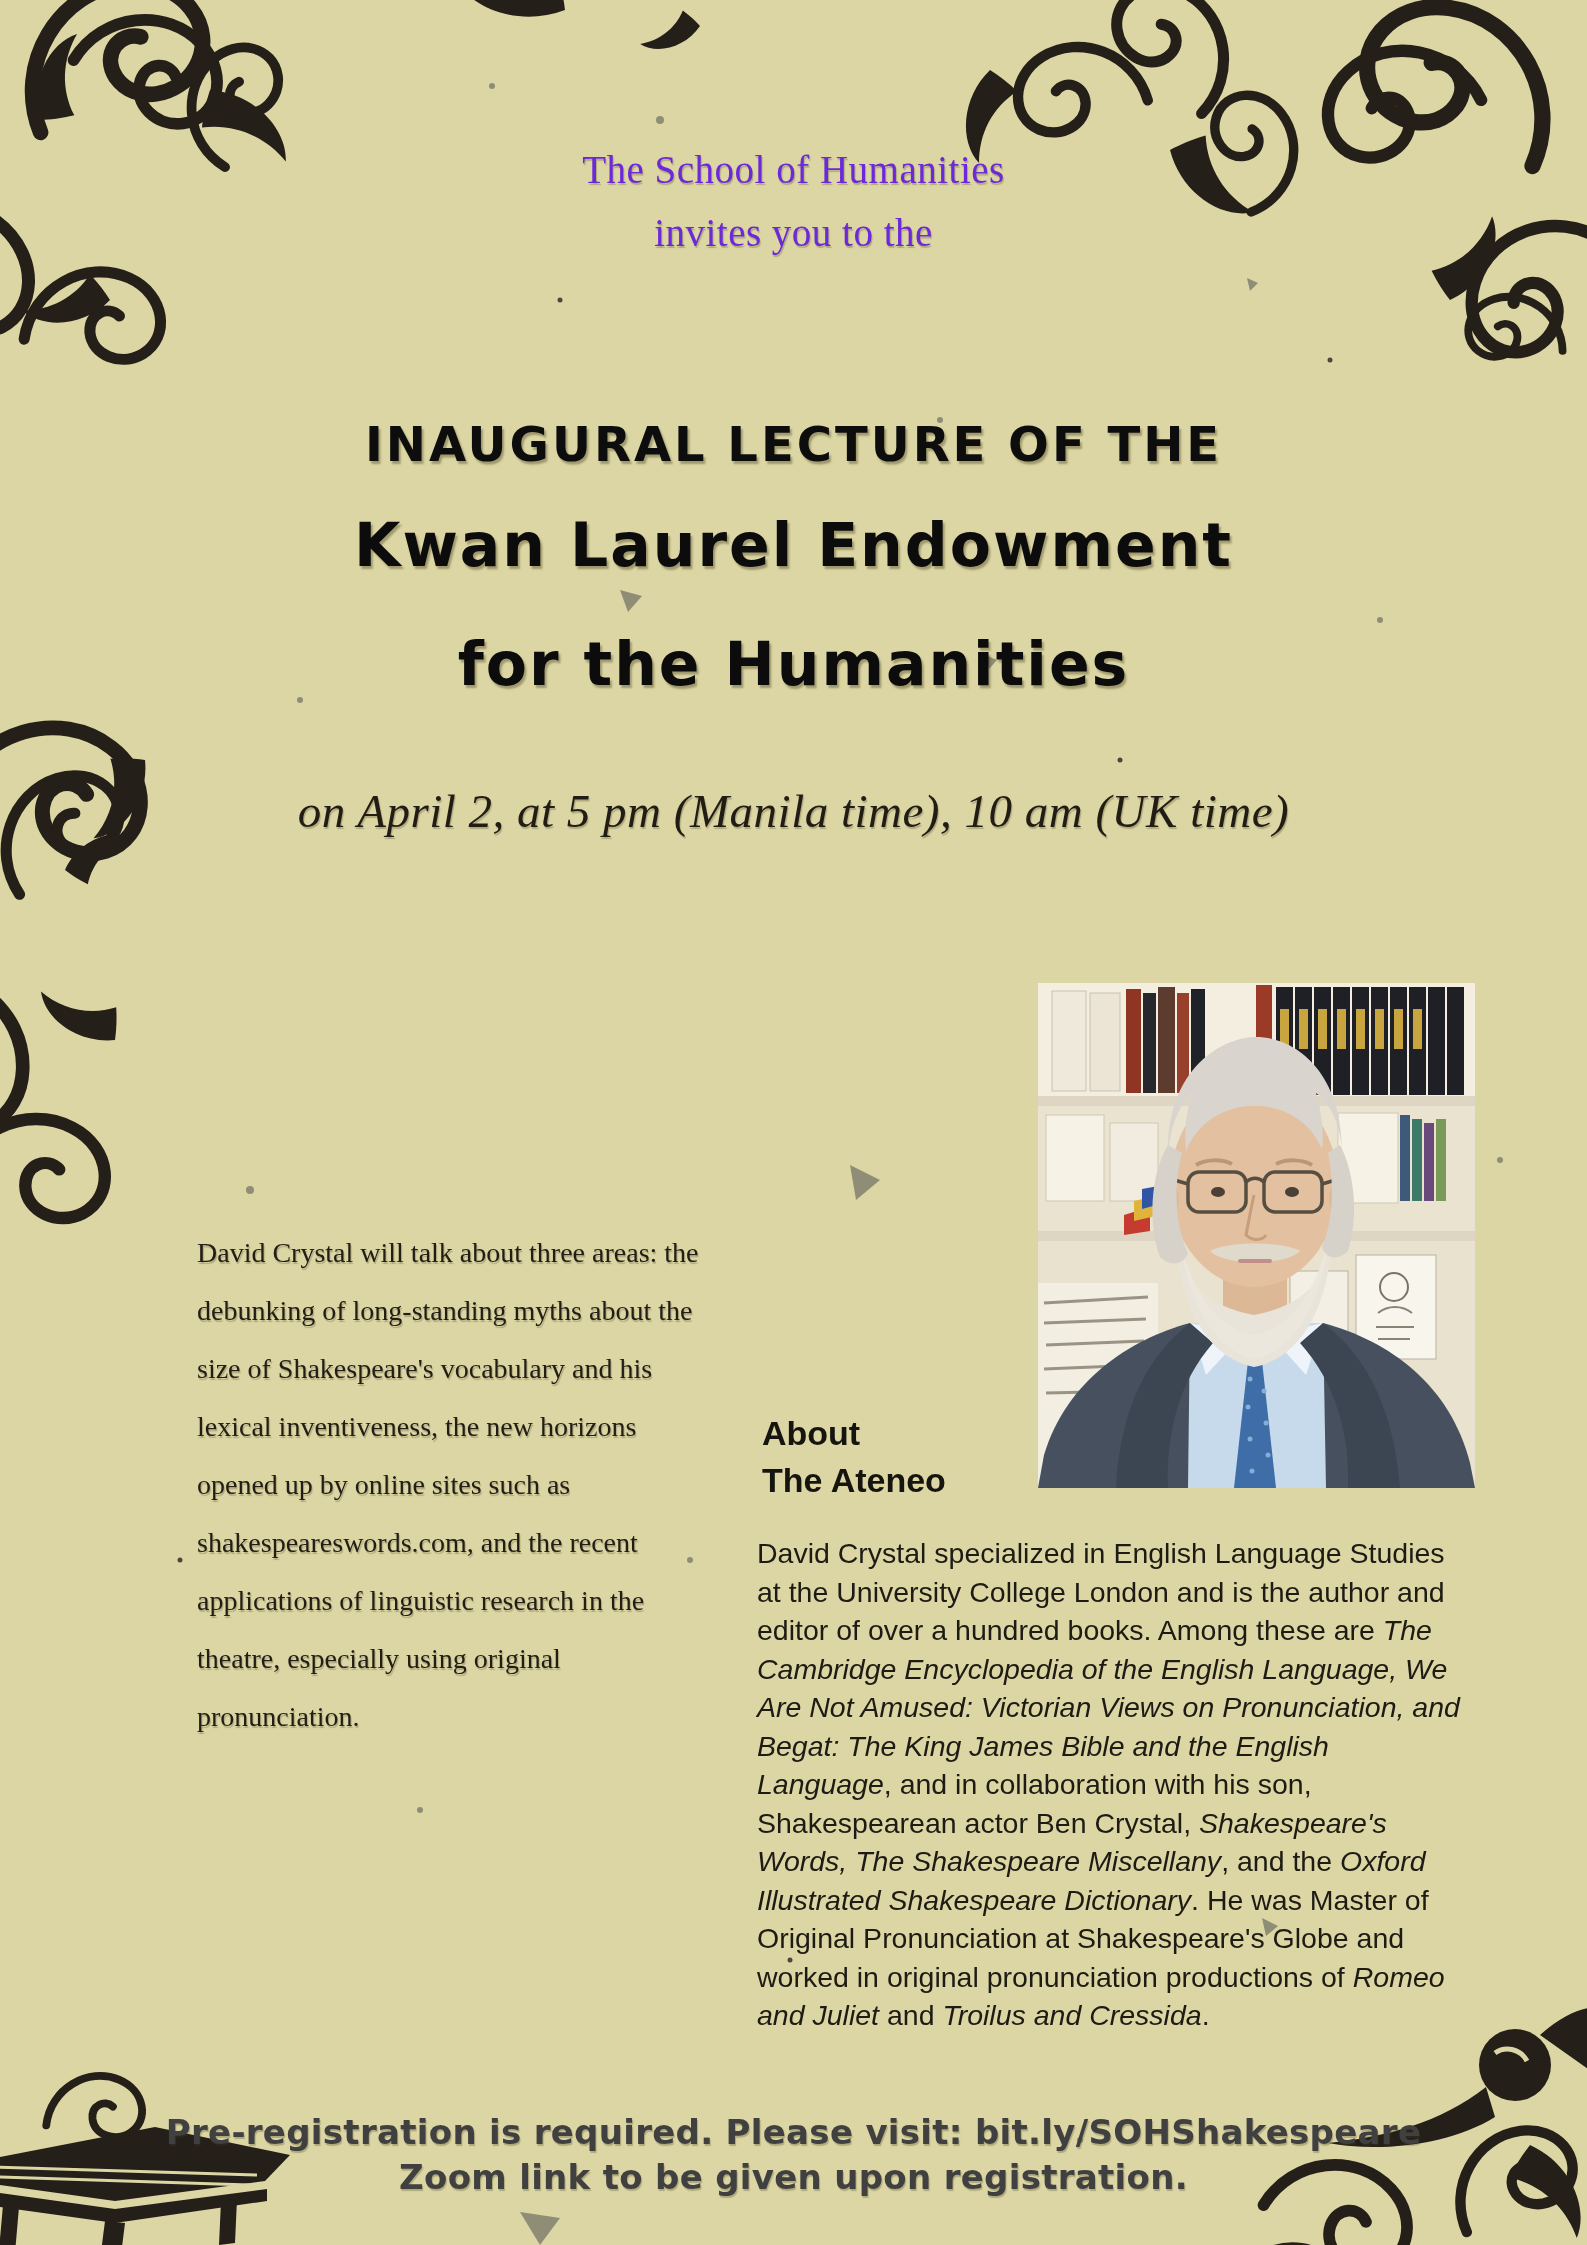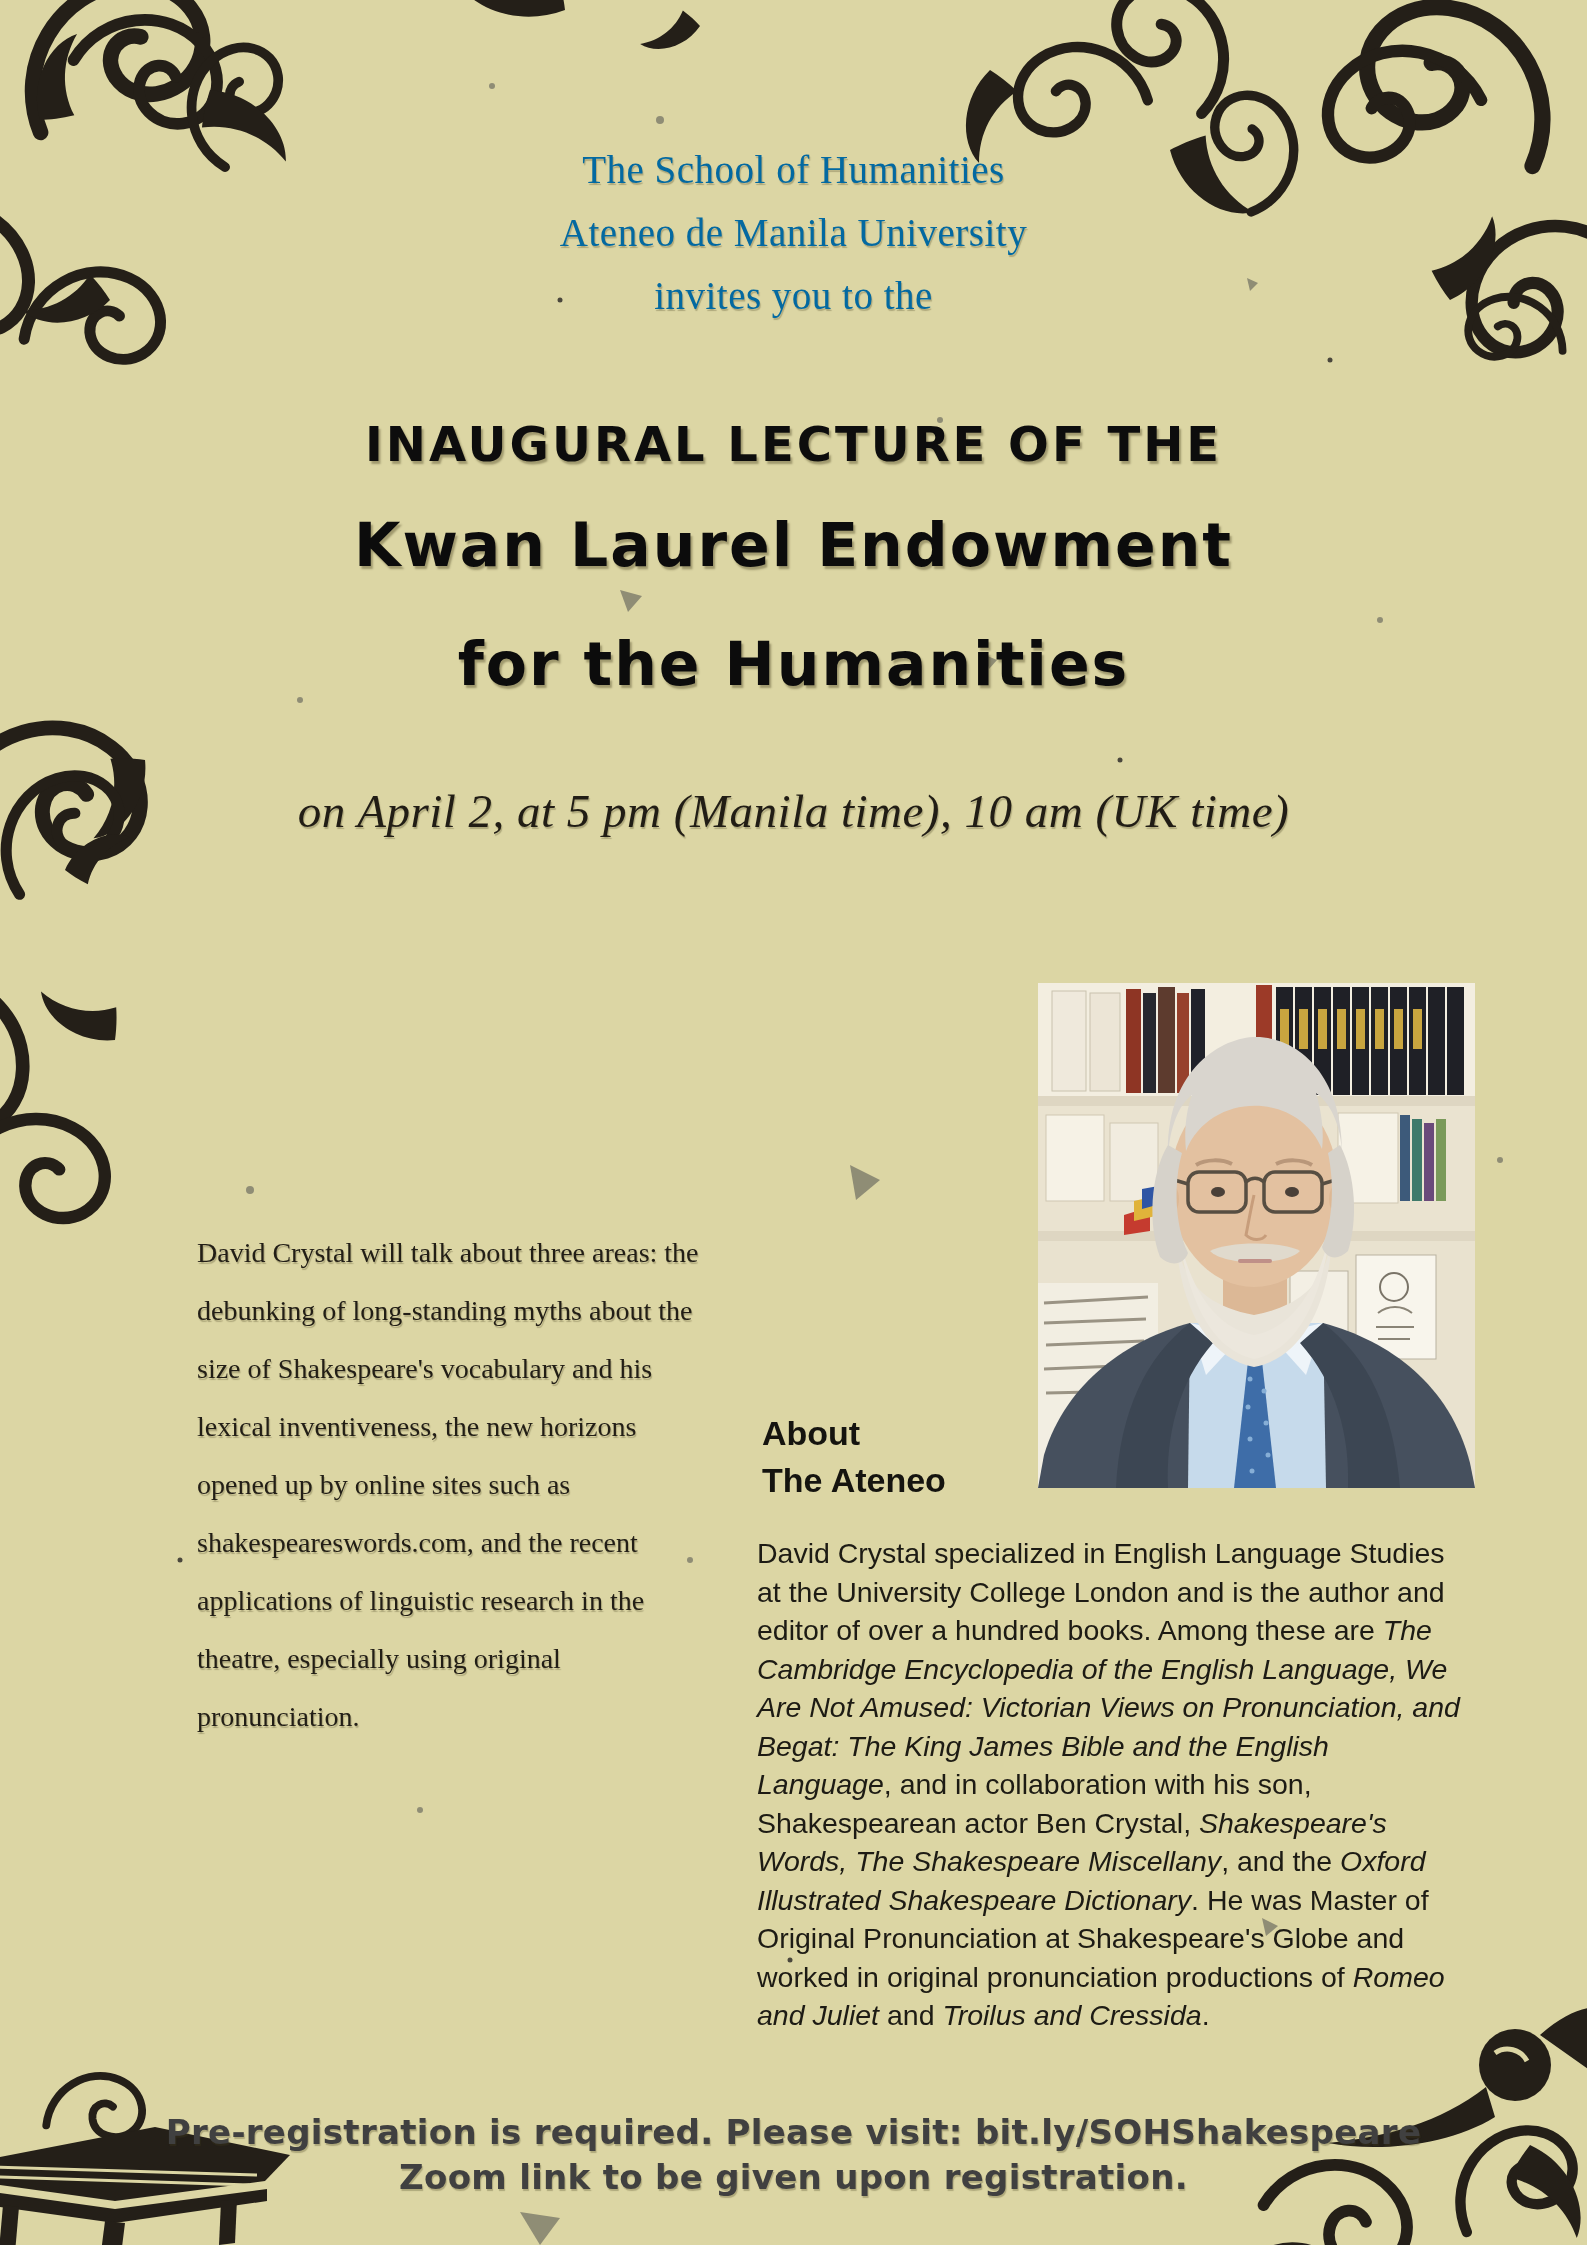--- a/index.html
+++ b/index.html
@@ -13,21 +13,21 @@
     color:var(--ink,#231f18);
   }
   .abs{position:absolute;}
   .centered{left:0;width:100%;text-align:center;}
   .serif{font-family:"Liberation Serif",serif;}
   .sans{font-family:"Liberation Sans",sans-serif;}
   .heavy{font-family:"DejaVu Sans","Liberation Sans",sans-serif;font-weight:bold;}
   .soft-shadow{text-shadow:2px 3px 2px rgba(70,62,30,0.40);}
   .mild-shadow{text-shadow:1px 2px 1px rgba(70,62,30,0.30);}
 
-  .header-block{top:138px;font-size:39px;line-height:63px;color:#0369a1;letter-spacing:0.5px;}
+  .header-block{top:138px;font-size:39px;line-height:63px;color:#6d28d9;letter-spacing:0.5px;}
   .kicker{top:416px;font-size:48px;letter-spacing:3px;color:#0d0d0d;}
   .big-title{top:486px;font-size:60px;line-height:119px;letter-spacing:2px;color:#0c0c0c;}
   .date-line{top:784px;font-size:47px;letter-spacing:0.5px;color:#211d15;font-style:italic;}
 
   .talk-heading{left:197px;top:1002px;font-size:41px;line-height:52px;font-weight:bold;color:#101010;font-family:"DejaVu Sans","Liberation Sans",sans-serif;}
   .talk-abstract{left:197px;top:1224px;width:515px;font-size:28px;line-height:58px;color:#221e16;}
 
   .photo-frame{left:1038px;top:983px;width:437px;height:505px;}
   .about-heading{left:762px;top:1410px;font-size:34px;line-height:47px;font-weight:bold;color:#15140f;}
   .bio{left:757px;top:1534px;width:712px;font-size:28.5px;line-height:38.5px;color:#1d1b14;}
@@ -131,21 +131,20 @@
         <circle cx="1120" cy="760" r="2.5"></circle>
         <circle cx="180" cy="1560" r="2.5"></circle>
         <circle cx="790" cy="1960" r="2.5"></circle>
         <circle cx="1330" cy="360" r="2.5"></circle>
       </g>
     </g>
   </svg>
 
   <div class="abs centered header-block mild-shadow">
     <div>The School of Humanities</div>
-    <div>Ateneo de Manila University</div>
     <div>invites you to the</div>
   </div>
 
   <div class="abs centered kicker heavy soft-shadow">INAUGURAL LECTURE OF THE</div>
   <div class="abs centered big-title heavy soft-shadow">
     <div>Kwan Laurel Endowment</div>
     <div>for the Humanities</div>
   </div>
 
   <div class="abs centered date-line serif mild-shadow">on April 2, at 5 pm (Manila time), 10 am (UK time)</div>

